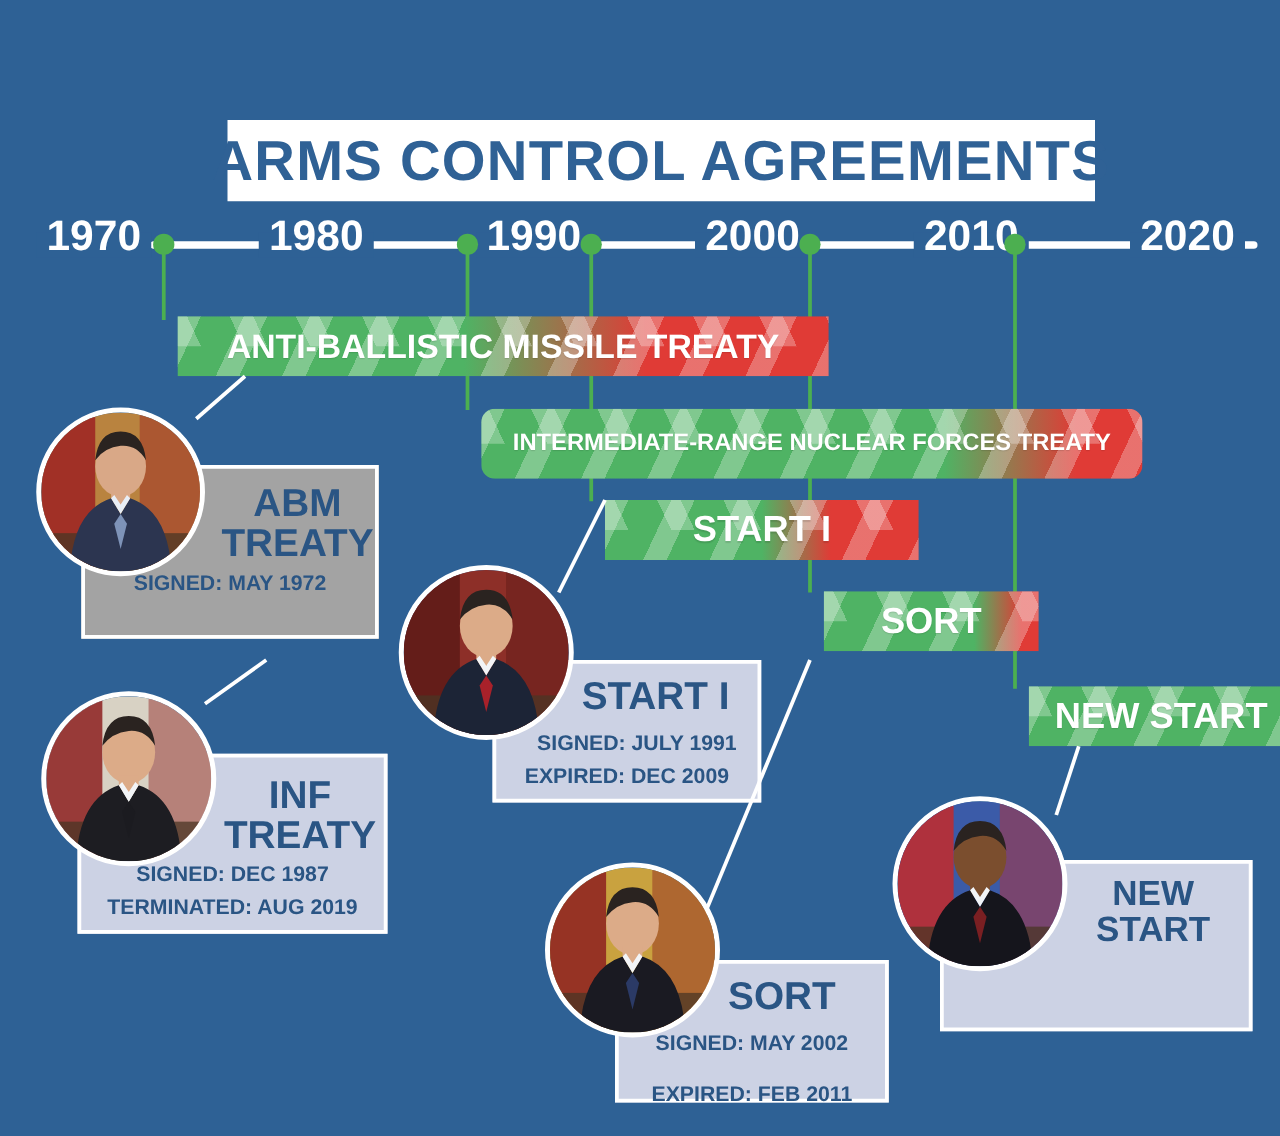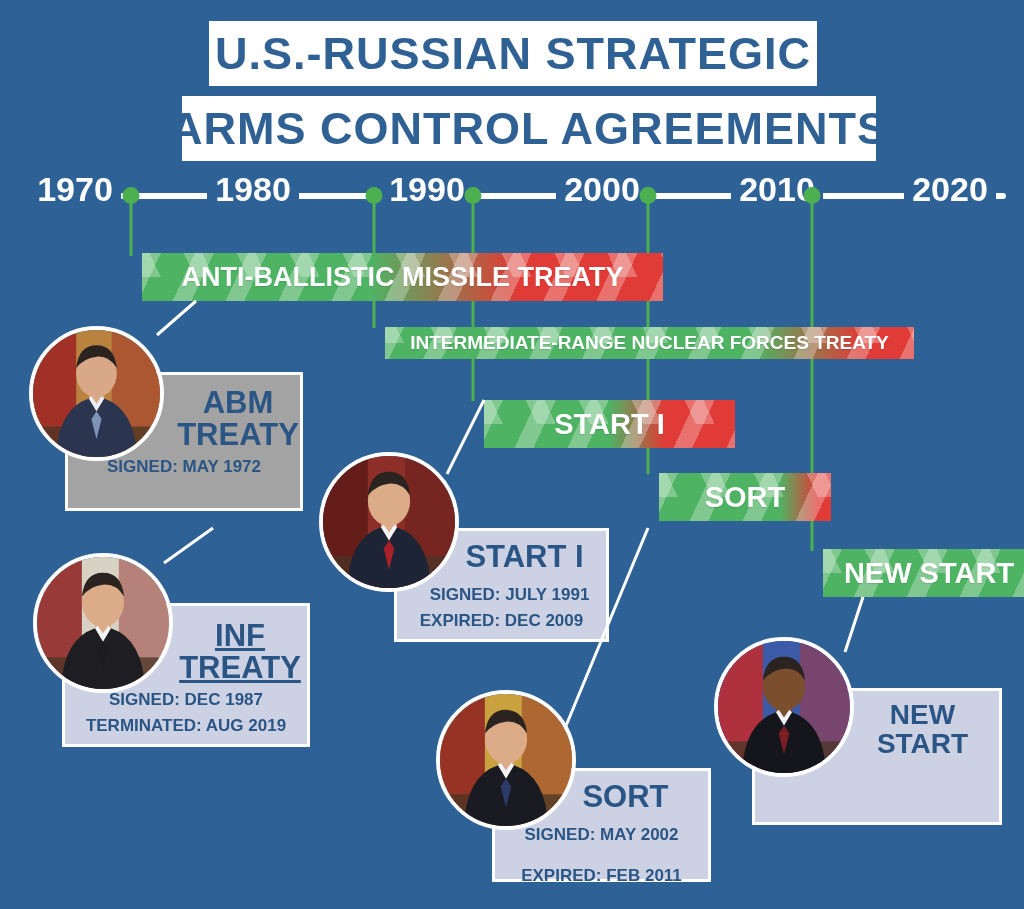--- a/index.html
+++ b/index.html
@@ -99,21 +99,20 @@
   .photo .ph{position:absolute;left:0;top:0;width:100%;height:100%;}
 
   
   .leader{position:absolute;left:0;top:0;width:1024px;height:909px;z-index:7;pointer-events:none;}
 </style>
 </head>
 <body>
 
 <div class="stage">
 
-  <div class="title-box" id="title-line1">U.S.-RUSSIAN STRATEGIC</div>
   <div class="title-box" id="title-line2">ARMS CONTROL AGREEMENTS</div>
 
   <div class="axis-line"></div>
   <div id="axis-masks">
       <div class="axis-mask" style="left: 75px; width: 92px;"></div>
       <div class="axis-mask" style="left: 253px; width: 92px;"></div>
       <div class="axis-mask" style="left: 427px; width: 92px;"></div>
       <div class="axis-mask" style="left: 602px; width: 92px;"></div>
       <div class="axis-mask" style="left: 777px; width: 92px;"></div>
       <div class="axis-mask" style="left: 950px; width: 92px;"></div>
@@ -139,21 +138,21 @@
       <div class="tick-dot" style="left: 812px;"></div>
     </div>
 
   <div id="bars-layer">
       <div class="bar" style="left: 131px; top: 253px; width: 521px; height: 48px;">
         <div class="bar-fill" style="background: linear-gradient(90deg, rgb(79, 179, 100) 44%, rgb(224, 59, 54) 72%);"></div>
         <div class="bar-chevrons"></div>
         <div class="bar-chevrons2"></div>
         <div class="bar-label" style="font-size: 27px;">ANTI-BALLISTIC MISSILE TREATY</div>
       </div>
-      <div class="bar" style="left: 374px; top: 327px; width: 529px; height: 32px;">
+      <div class="bar" style="left: 374px; top: 327px; width: 529px; height: 56px; border-radius: 11px;">
         <div class="bar-fill" style="background: linear-gradient(90deg, rgb(79, 179, 100) 70%, rgb(224, 59, 54) 90%);"></div>
         <div class="bar-chevrons"></div>
         <div class="bar-chevrons2"></div>
         <div class="bar-label" style="font-size: 19px;">INTERMEDIATE-RANGE NUCLEAR FORCES TREATY</div>
       </div>
       <div class="bar" style="left: 473px; top: 400px; width: 251px; height: 48px;">
         <div class="bar-fill" style="background: linear-gradient(90deg, rgb(79, 179, 100) 50%, rgb(224, 59, 54) 72%);"></div>
         <div class="bar-chevrons"></div>
         <div class="bar-chevrons2"></div>
         <div class="bar-label" style="font-size: 29px;">START I</div>
@@ -184,21 +183,21 @@
 
   <div id="cards-layer">
       <div class="card" style="left: 65px; top: 372px; width: 238px; height: 139px; background: #a3a3a3;">
         <div class="card-title" style="left: 105px; top: 12px; width: 130px; font-size: 31px;">ABM
 TREATY</div>
         <div class="card-lines" style="top: 82px; font-size: 17px;">
           <div class="card-line" style="margin-top: 0px;">SIGNED: MAY 1972</div>
         </div>
       </div>
       <div class="card" style="left: 62px; top: 603px; width: 248px; height: 144px; background: rgb(204, 210, 228);">
-        <div class="card-title" style="left: 110px; top: 14px; width: 130px; font-size: 31px; text-decoration: underline;">INF
+        <div class="card-title" style="left: 110px; top: 14px; width: 130px; font-size: 31px;">INF
 TREATY</div>
         <div class="card-lines" style="top: 84px; font-size: 17px;">
           <div class="card-line" style="margin-top: 0px;">SIGNED: DEC 1987</div>
           <div class="card-line" style="margin-top: 6px;">TERMINATED: AUG 2019</div>
         </div>
       </div>
       <div class="card" style="left: 394px; top: 528px; width: 215px; height: 114px; background: rgb(204, 210, 228);">
         <div class="card-title" style="left: 40px; top: 10px; width: 175px; font-size: 31px;">START I</div>
         <div class="card-lines" style="top: 54px; font-size: 17px;">
           <div class="card-line" style="margin-top: 0px; padding-left: 16px;">SIGNED: JULY 1991</div>

